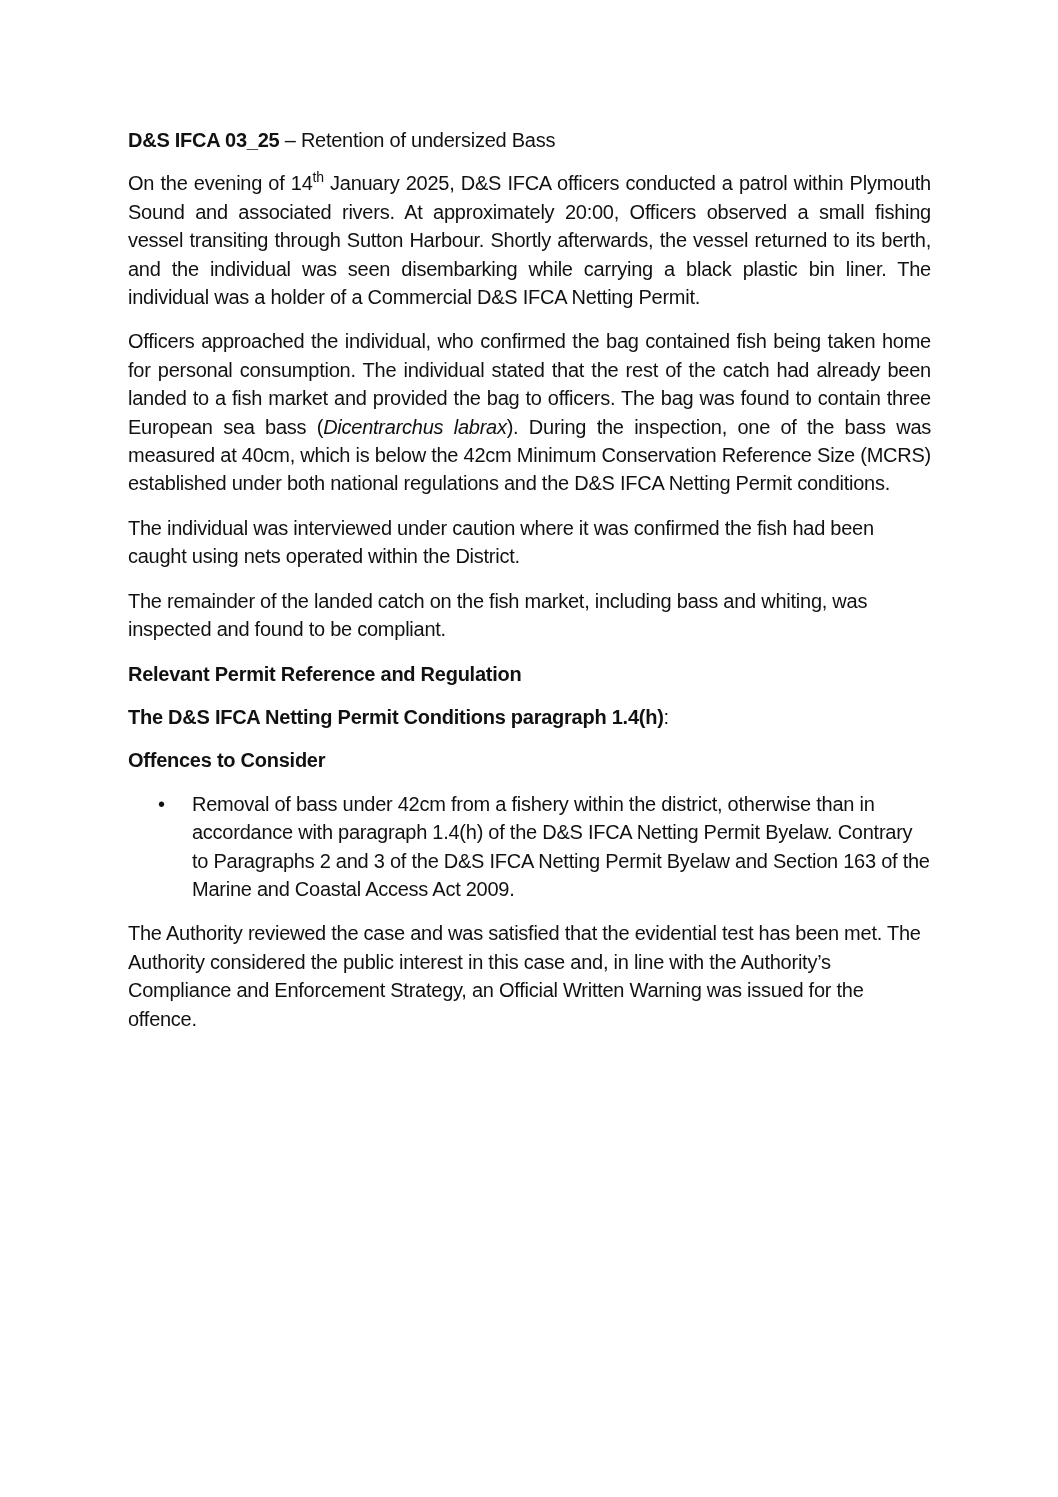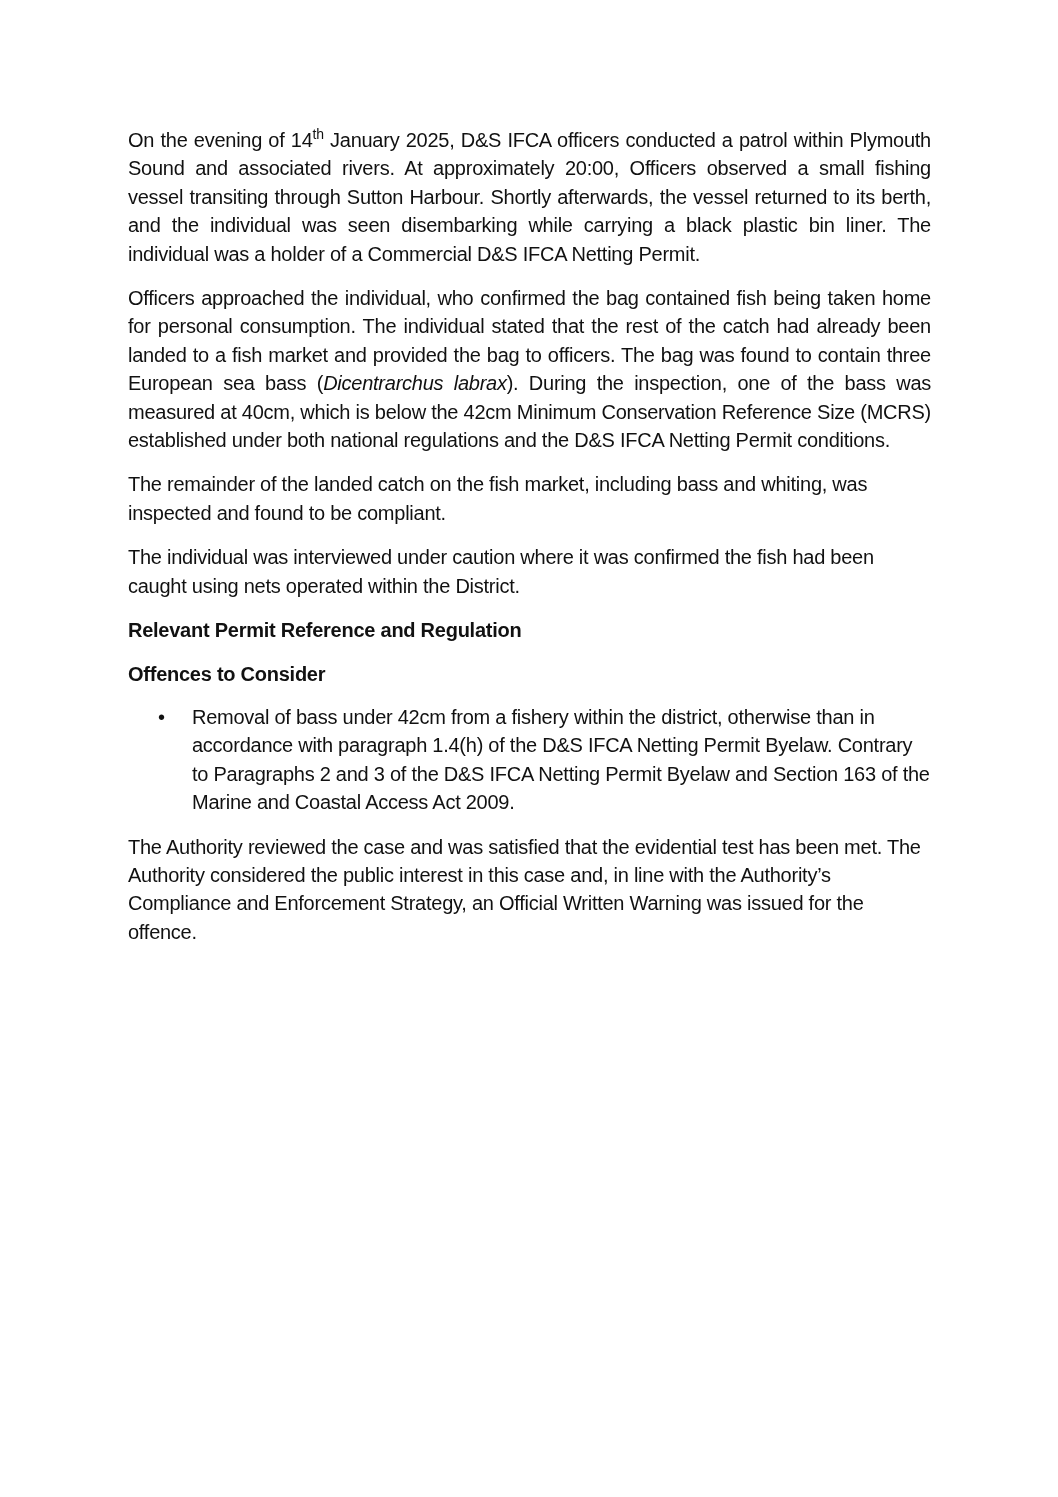--- a/index.html
+++ b/index.html
@@ -18,31 +18,33 @@
     sup { font-size: 14px; line-height: 0; vertical-align: 8px; }
     ul.bullets { list-style: none; margin: 0 0 16px 0; padding: 0; }
     ul.bullets li { position: relative; padding-left: 64px; }
     ul.bullets li .dot { position: absolute; left: 30px; top: 0; }
   </style>
 </head>
 <body>
 
 <div class="page">
 
+  <p class="title"><span class="bold">D&amp;S IFCA 03_25</span><span> – </span><span>Retention of undersized Bass</span></p>
 
   <p class="justify"><span>On the evening of 14</span><sup>th</sup><span> January 2025, D&amp;S IFCA officers conducted a patrol within Plymouth Sound and associated rivers.  At approximately 20:00, Officers observed a small fishing vessel transiting through Sutton Harbour.  Shortly afterwards, the vessel returned to its berth, and the individual was seen disembarking while carrying a black plastic bin liner.  The individual was a holder of a Commercial D&amp;S IFCA Netting Permit.</span></p>
 
   <p class="justify"><span>Officers approached the individual, who confirmed the bag contained fish being taken home for personal consumption.  The individual stated that the rest of the catch had already been landed to a fish market and provided the bag to officers.  The bag was found to contain three European sea bass (</span><i>Dicentrarchus labrax</i><span>).  During the inspection, one of the bass was measured at 40cm, which is below the 42cm Minimum Conservation Reference Size (MCRS) established under both national regulations and the D&amp;S IFCA Netting Permit conditions.</span></p>
 
+  <p>The individual was interviewed under caution where it was confirmed the fish had been caught using nets operated within the District.</p>
+
   <p>The remainder of the landed catch on the fish market, including bass and whiting, was inspected and found to be compliant.</p>
-
-  <p>The individual was interviewed under caution where it was confirmed the fish had been caught using nets operated within the District.</p>
 
   <p class="h">Relevant Permit Reference and Regulation</p>
 
+  <p class="title"><span class="bold">The D&amp;S IFCA Netting Permit Conditions paragraph 1.4(h)</span><span>:</span></p>
 
 
   <p class="h">Offences to Consider</p>
 
   <ul class="bullets">
     <li>
       <span class="dot">•</span>
       <span>Removal of bass under 42cm from a fishery within the district, otherwise than in accordance with paragraph 1.4(h) of the D&amp;S IFCA Netting Permit Byelaw. Contrary to Paragraphs 2 and 3 of the D&amp;S IFCA Netting Permit Byelaw and Section 163 of the Marine and Coastal Access Act 2009.</span>
     </li>
   </ul>

